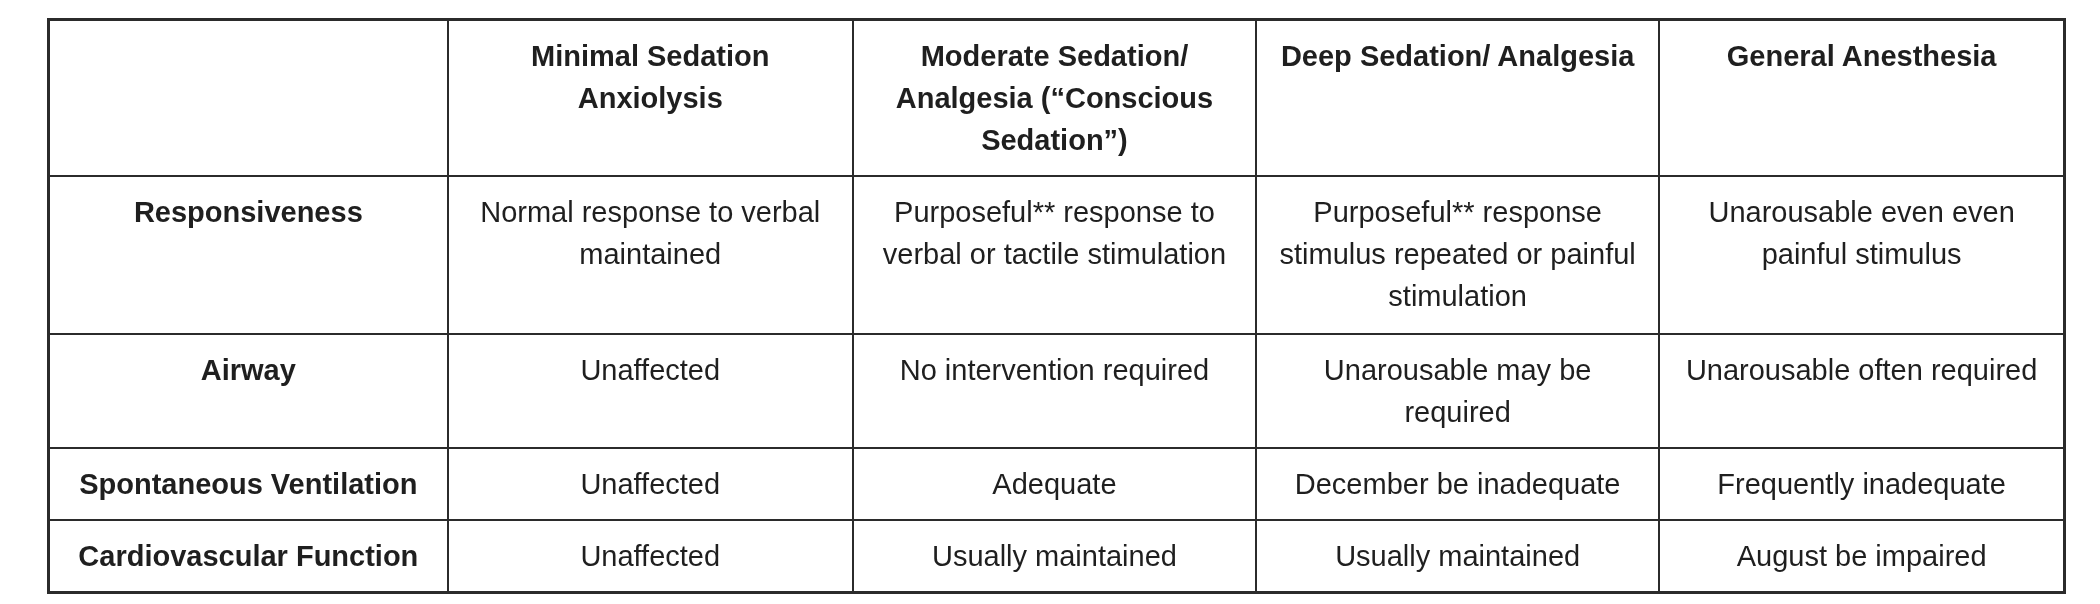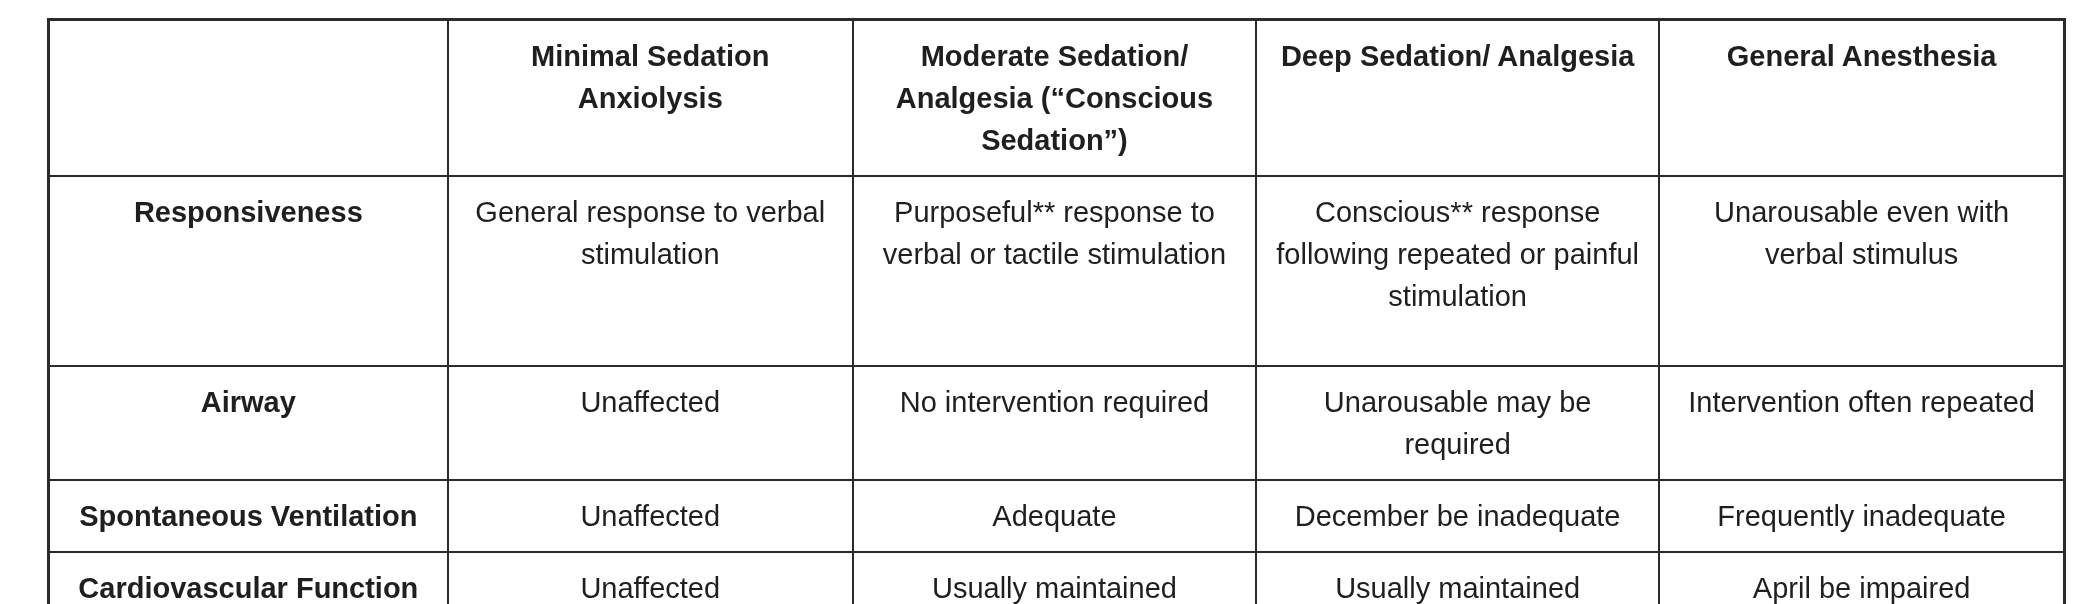--- a/index.html
+++ b/index.html
@@ -37,21 +37,21 @@
   .sedation-table thead th {
     font-weight: bold;
   }
   .sedation-table tbody th.row-label {
     font-weight: bold;
   }
   .sedation-table tbody td {
     font-weight: normal;
   }
   tr.header-row        { height: 154px; }
-  tr.row-responsiveness { height: 190px; margin-top: 28px; }
+  tr.row-responsiveness { height: 158px; margin-top: 28px; }
   tr.row-airway         { height: 107px; }
   tr.row-ventilation    { height: 70px; padding-left: 10px; }
   tr.row-cardio         { height: 70px; margin-left: 23px; }
 </style>
 </head>
 <body>
 
 <div class="table-wrap">
   <table class="sedation-table">
     <colgroup>
@@ -66,41 +66,41 @@
         <th></th>
         <th>Minimal Sedation Anxiolysis</th>
         <th>Moderate Sedation/ Analgesia (“Conscious Sedation”)</th>
         <th>Deep Sedation/ Analgesia</th>
         <th>General Anesthesia</th>
       </tr>
     </thead>
     <tbody>
       <tr class="row-responsiveness">
         <th class="row-label">Responsiveness</th>
-        <td>General response to verbal stimulation</td>
+        <td>Normal response to verbal maintained</td>
         <td>Purposeful** response to verbal or tactile stimulation</td>
-        <td>Conscious** response following repeated or painful stimulation</td>
-        <td>Unarousable even with verbal stimulus</td>
+        <td>Purposeful** response stimulus repeated or painful stimulation</td>
+        <td>Unarousable even even painful stimulus</td>
       </tr>
       <tr class="row-airway">
         <th class="row-label">Airway</th>
         <td>Unaffected</td>
         <td>No intervention required</td>
         <td>Unarousable may be required</td>
-        <td>Intervention often repeated</td>
+        <td>Unarousable often required</td>
       </tr>
       <tr class="row-ventilation">
         <th class="row-label">Spontaneous Ventilation</th>
         <td>Unaffected</td>
         <td>Adequate</td>
         <td>December be inadequate</td>
         <td>Frequently inadequate</td>
       </tr>
       <tr class="row-cardio">
         <th class="row-label">Cardiovascular Function</th>
         <td>Unaffected</td>
         <td>Usually maintained</td>
         <td>Usually maintained</td>
-        <td>April be impaired</td>
+        <td>August be impaired</td>
       </tr>
     </tbody>
   </table>
 </div>
 
 </body></html>

